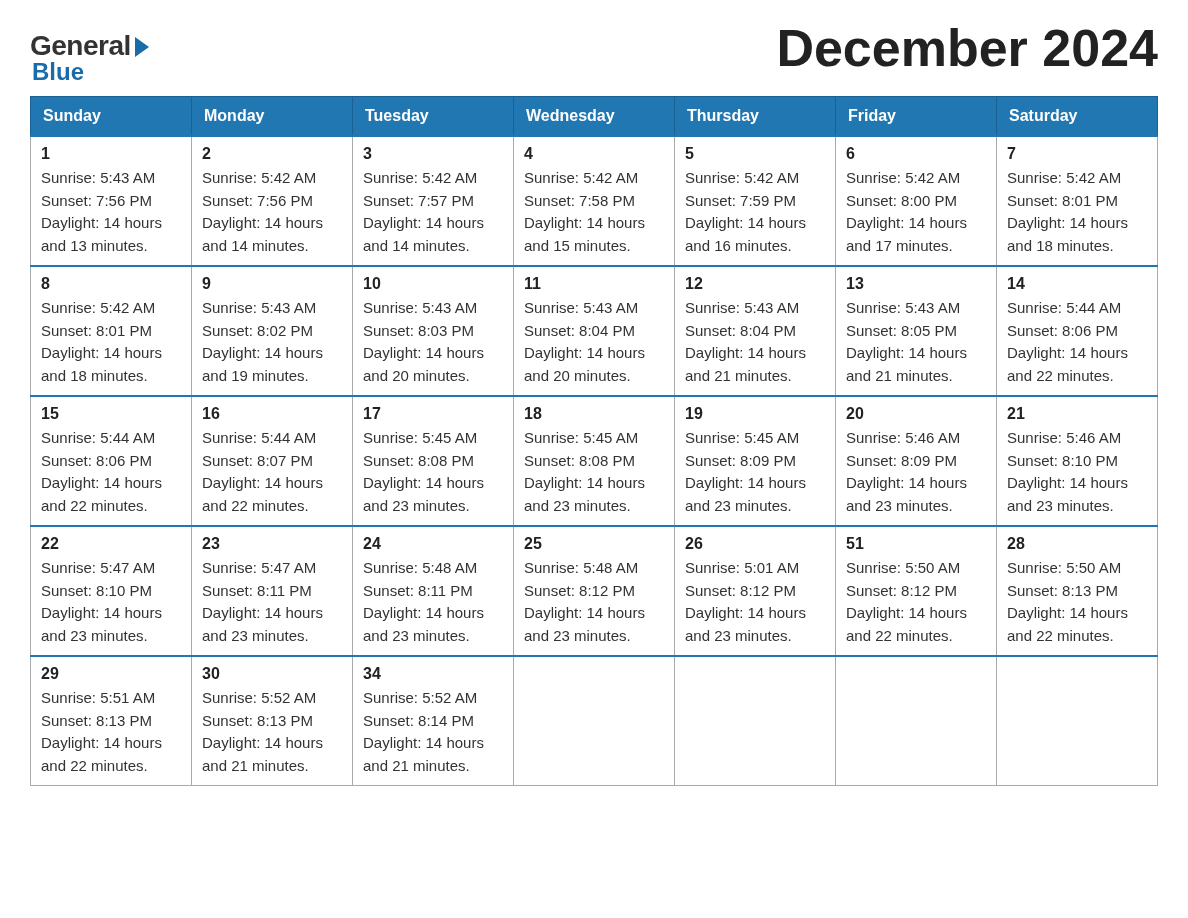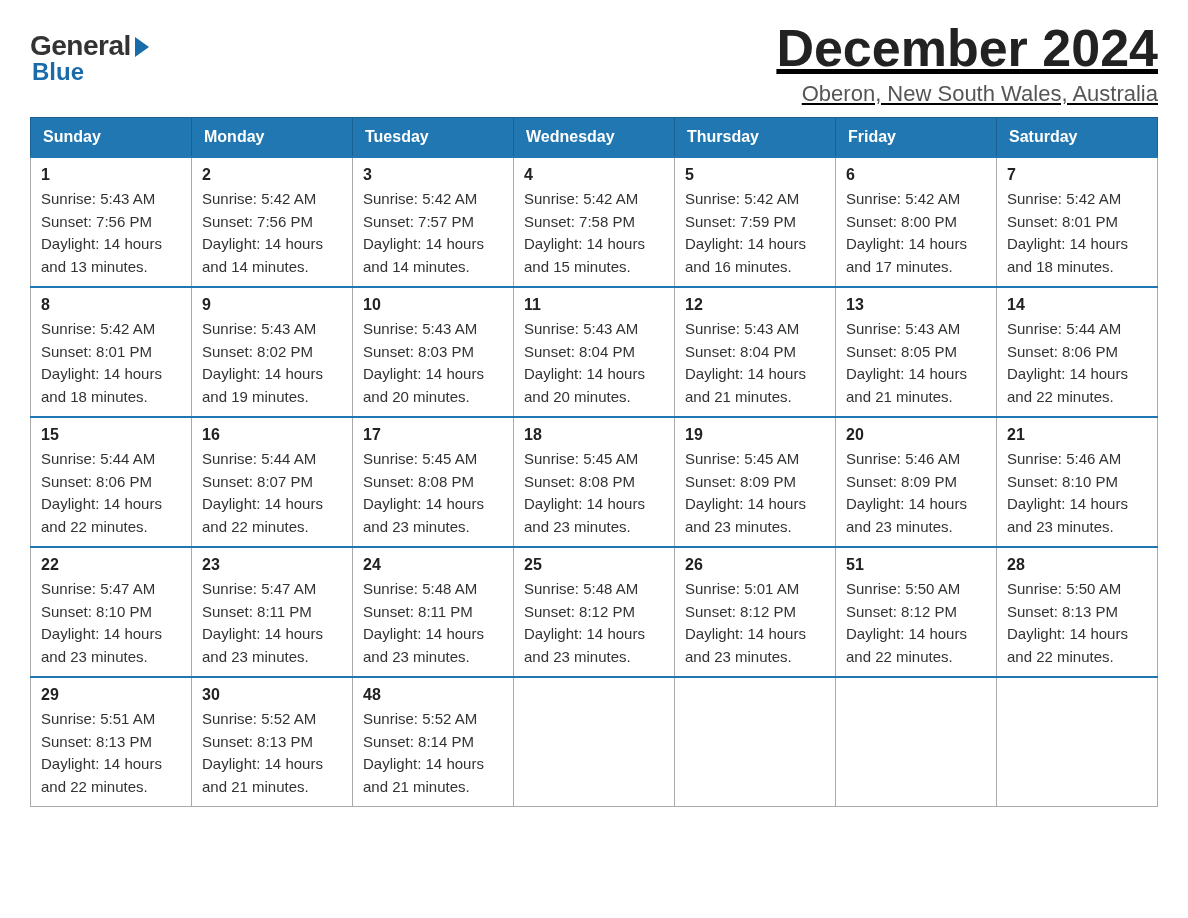--- a/index.html
+++ b/index.html
@@ -43,22 +43,21 @@
       margin-top: 2px;
     }
     .logo-blue {
       font-size: 24px;
       font-weight: bold;
       color: #1a6baa;
       margin-top: -4px;
       padding-left: 2px;
     }
     .title-section {
-      text-align: right;
-      text-decoration: underline;
+      text-align: left;
     }
     .month-title {
       font-size: 52px;
       font-weight: bold;
       color: #222;
       line-height: 1.1;
     }
     .location {
       font-size: 22px;
       color: #555;
@@ -114,21 +113,20 @@
 <div class="header-section">
   <div class="logo">
     <div class="logo-top">
       <span class="logo-general">General</span>
       <div class="logo-arrow"></div>
     </div>
     <span class="logo-blue">Blue</span>
   </div>
   <div class="title-section">
     <div class="month-title">December 2024</div>
-    <div class="location">Oberon, New South Wales, Australia</div>
   </div>
 </div>
 
 <table class="calendar-table">
   <thead>
     <tr>
     <th>Sunday</th>
         <th>Monday</th>
         <th>Tuesday</th>
         <th>Wednesday</th>
@@ -381,21 +379,21 @@
         </td>
         <td>
           <span class="day-number">30</span>
           <div class="day-info">
             <span>Sunrise: 5:52 AM</span><br>
             <span>Sunset: 8:13 PM</span><br>
             <span>Daylight: 14 hours and 21 minutes.</span>
           </div>
         </td>
         <td>
-          <span class="day-number">48</span>
+          <span class="day-number">34</span>
           <div class="day-info">
             <span>Sunrise: 5:52 AM</span><br>
             <span>Sunset: 8:14 PM</span><br>
             <span>Daylight: 14 hours and 21 minutes.</span>
           </div>
         </td>
         <td class="empty-cell"></td>
         <td class="empty-cell"></td>
         <td class="empty-cell"></td>
         <td class="empty-cell"></td>

